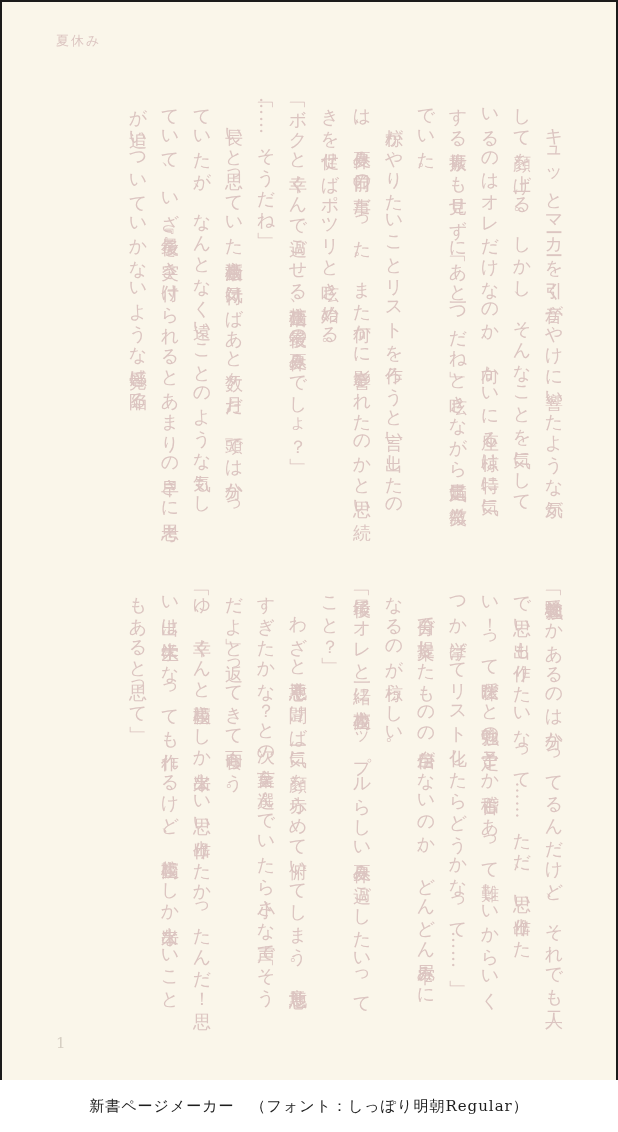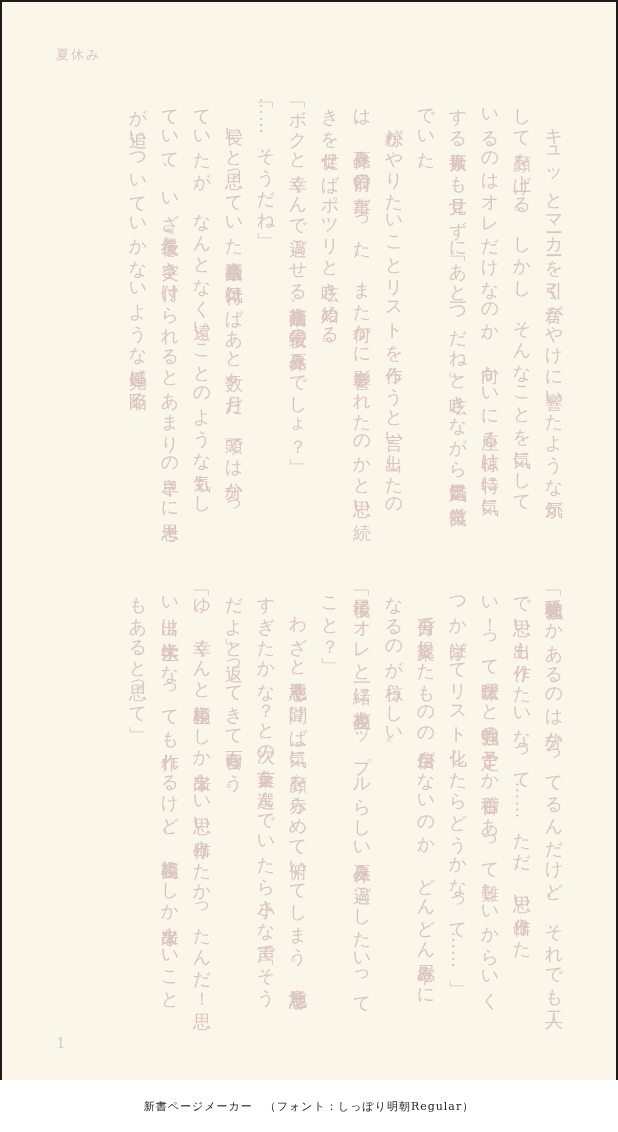--- a/index.html
+++ b/index.html
@@ -19,21 +19,21 @@
   }
   .stage { width: 618px; height: 1132px; position: relative; }
   .page {
     position: absolute; top: 0; left: 0;
     width: 618px; height: 1092px;
     background: var(--page-background);
     border: 2px solid var(--page-border);
     overflow: hidden;
   }
   .page-header {
-    position: absolute; top: 44px; left: 54px;
+    position: absolute; top: 30px; left: 54px;
     font-size: 13px; letter-spacing: 2px;
     color: var(--body-text);
     font-family: Liberation Mono, monospace;
   }
   .vtext {
     position: absolute; right: 46px;
     writing-mode: vertical-rl;
     -webkit-writing-mode: vertical-rl;
     text-orientation: mixed;
     font-size: 18px;
@@ -51,21 +51,21 @@
     display: flex; justify-content: space-between; align-items: baseline;
     color: var(--footer-text);
     font-size: 15px; letter-spacing: 1px;
   }
   .caption-bar {
     position: absolute; left: 0; bottom: 0;
     width: 618px; height: 52px;
     background: var(--caption-background);
     display: flex; align-items: center; justify-content: center;
     color: var(--caption-text);
-    font-size: 11px; letter-spacing: 1px;
+    font-size: 15px; letter-spacing: 1px;
   }
 </style>
 </head>
 <body>
 
 <div class="stage">
   <div class="page">
     <div class="page-header">夏休み</div>
 
     <div class="vtext vtext-block1">

